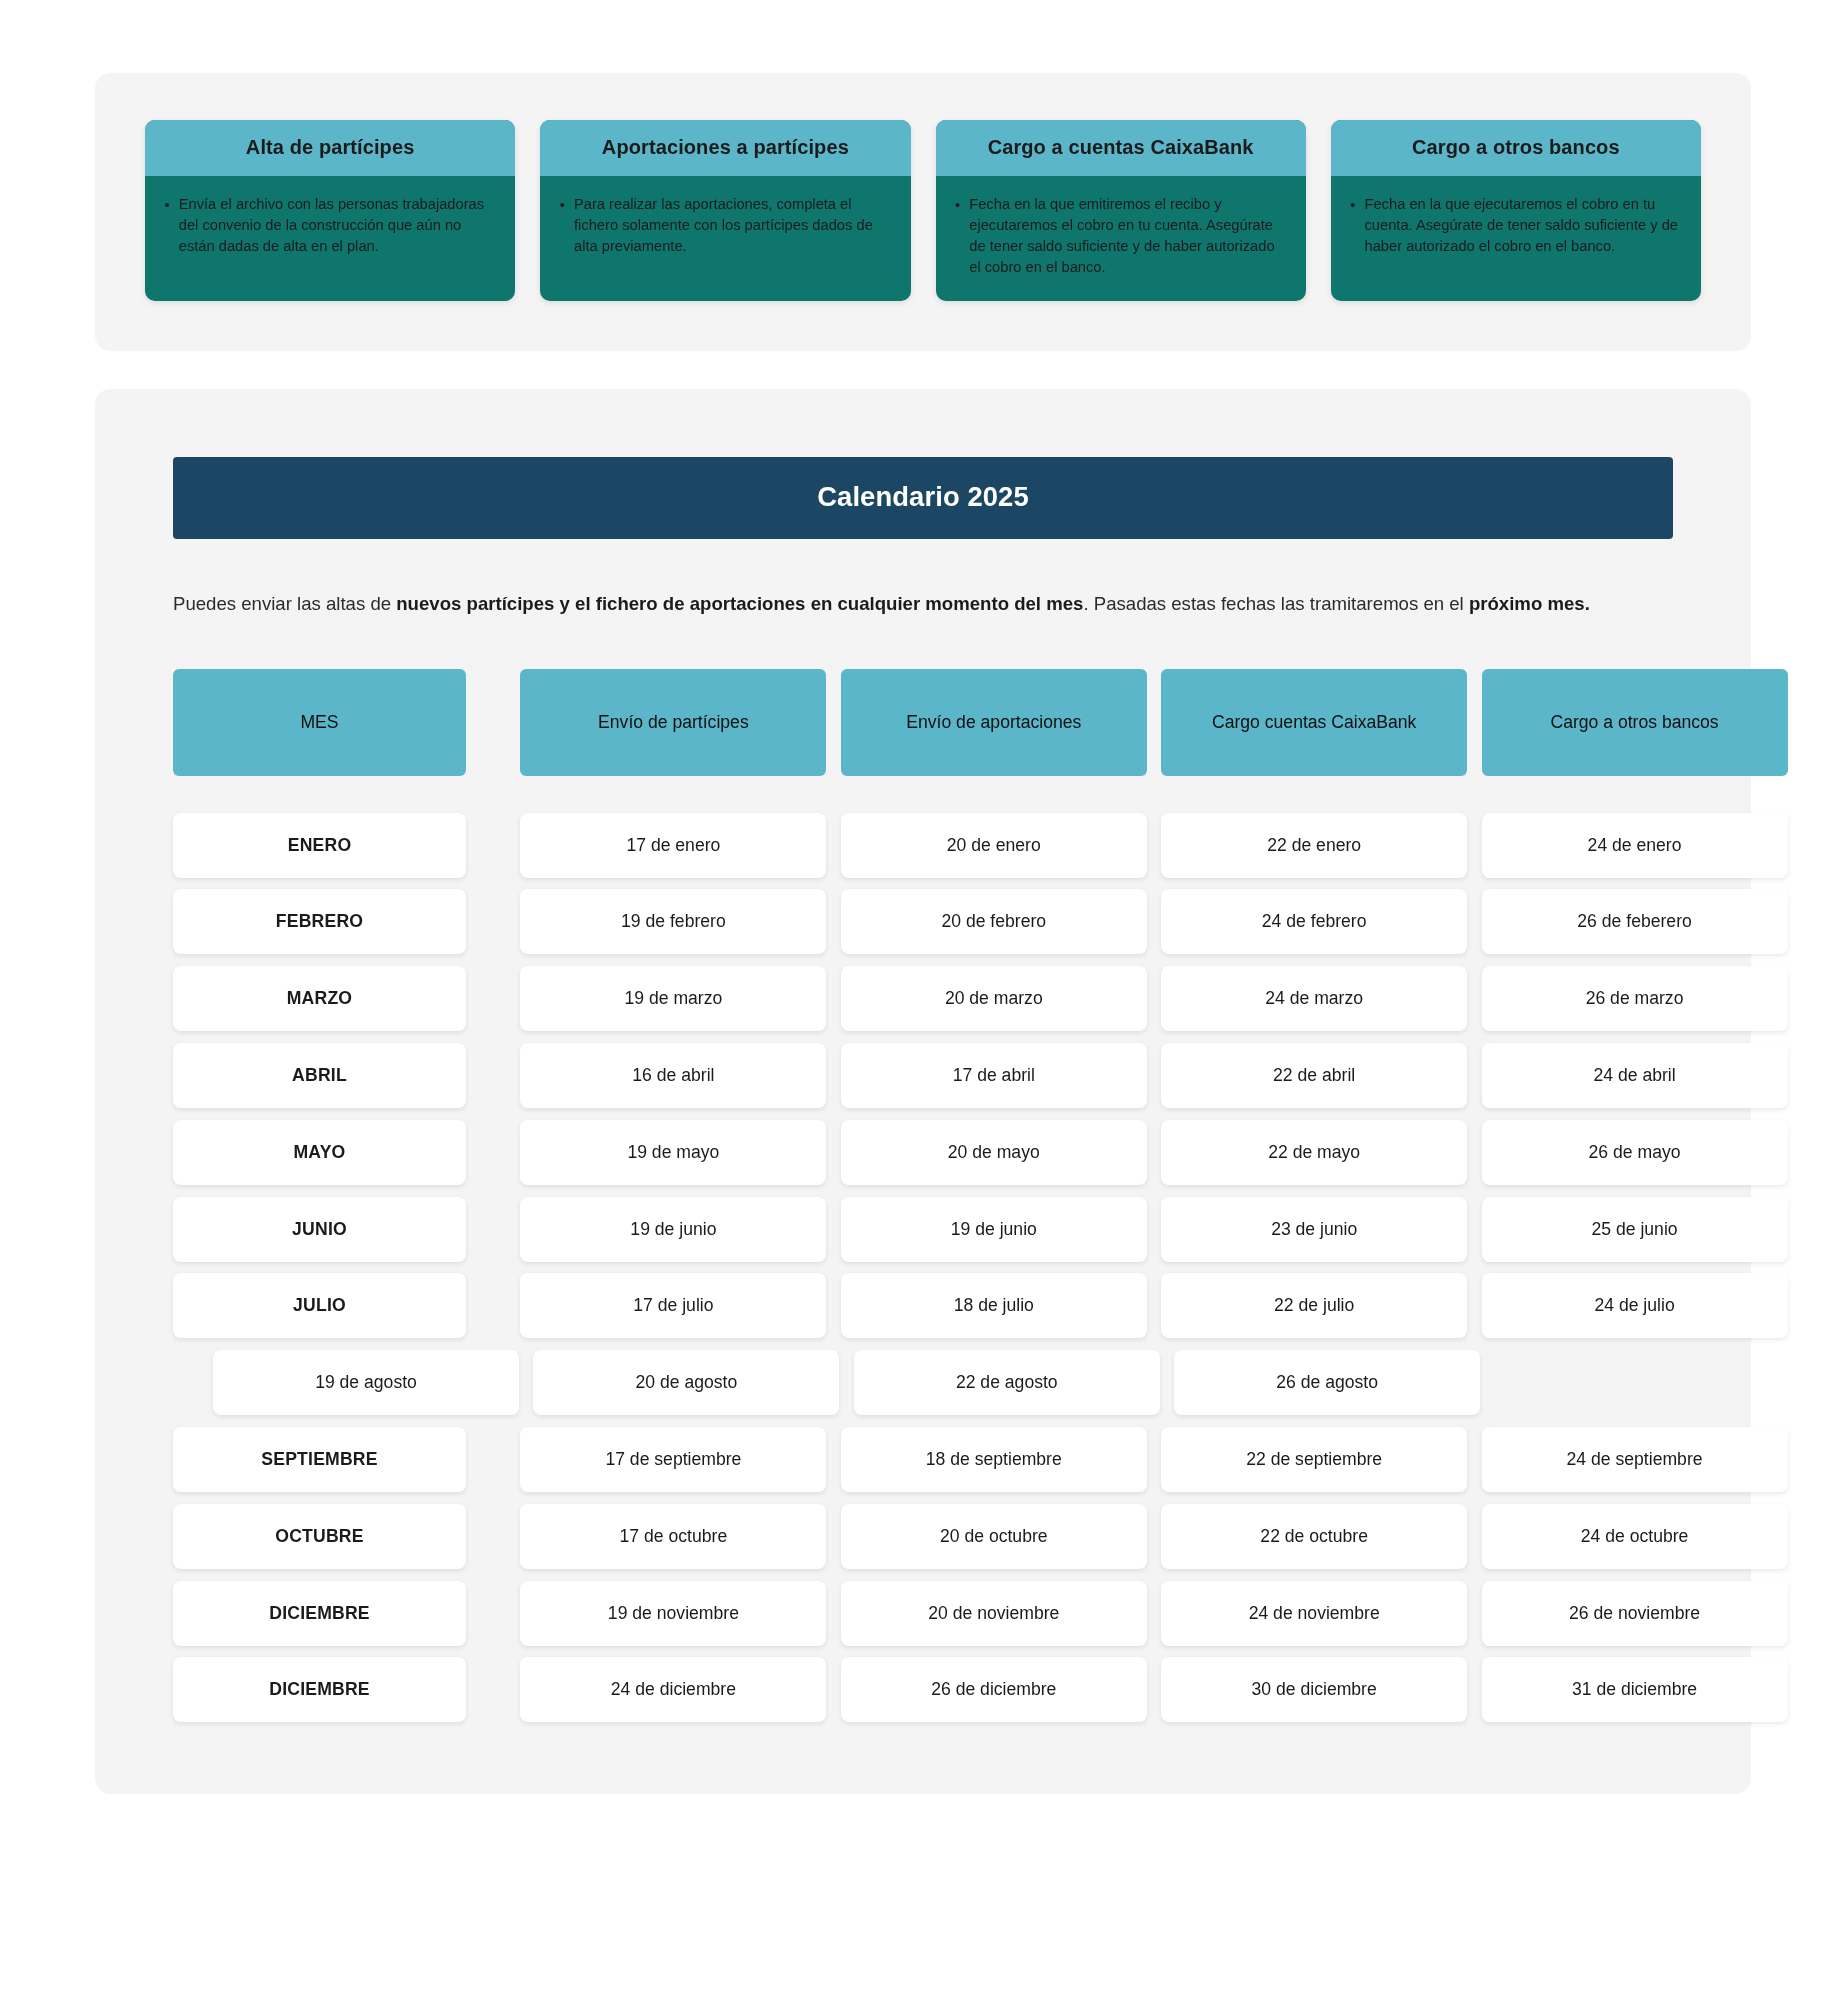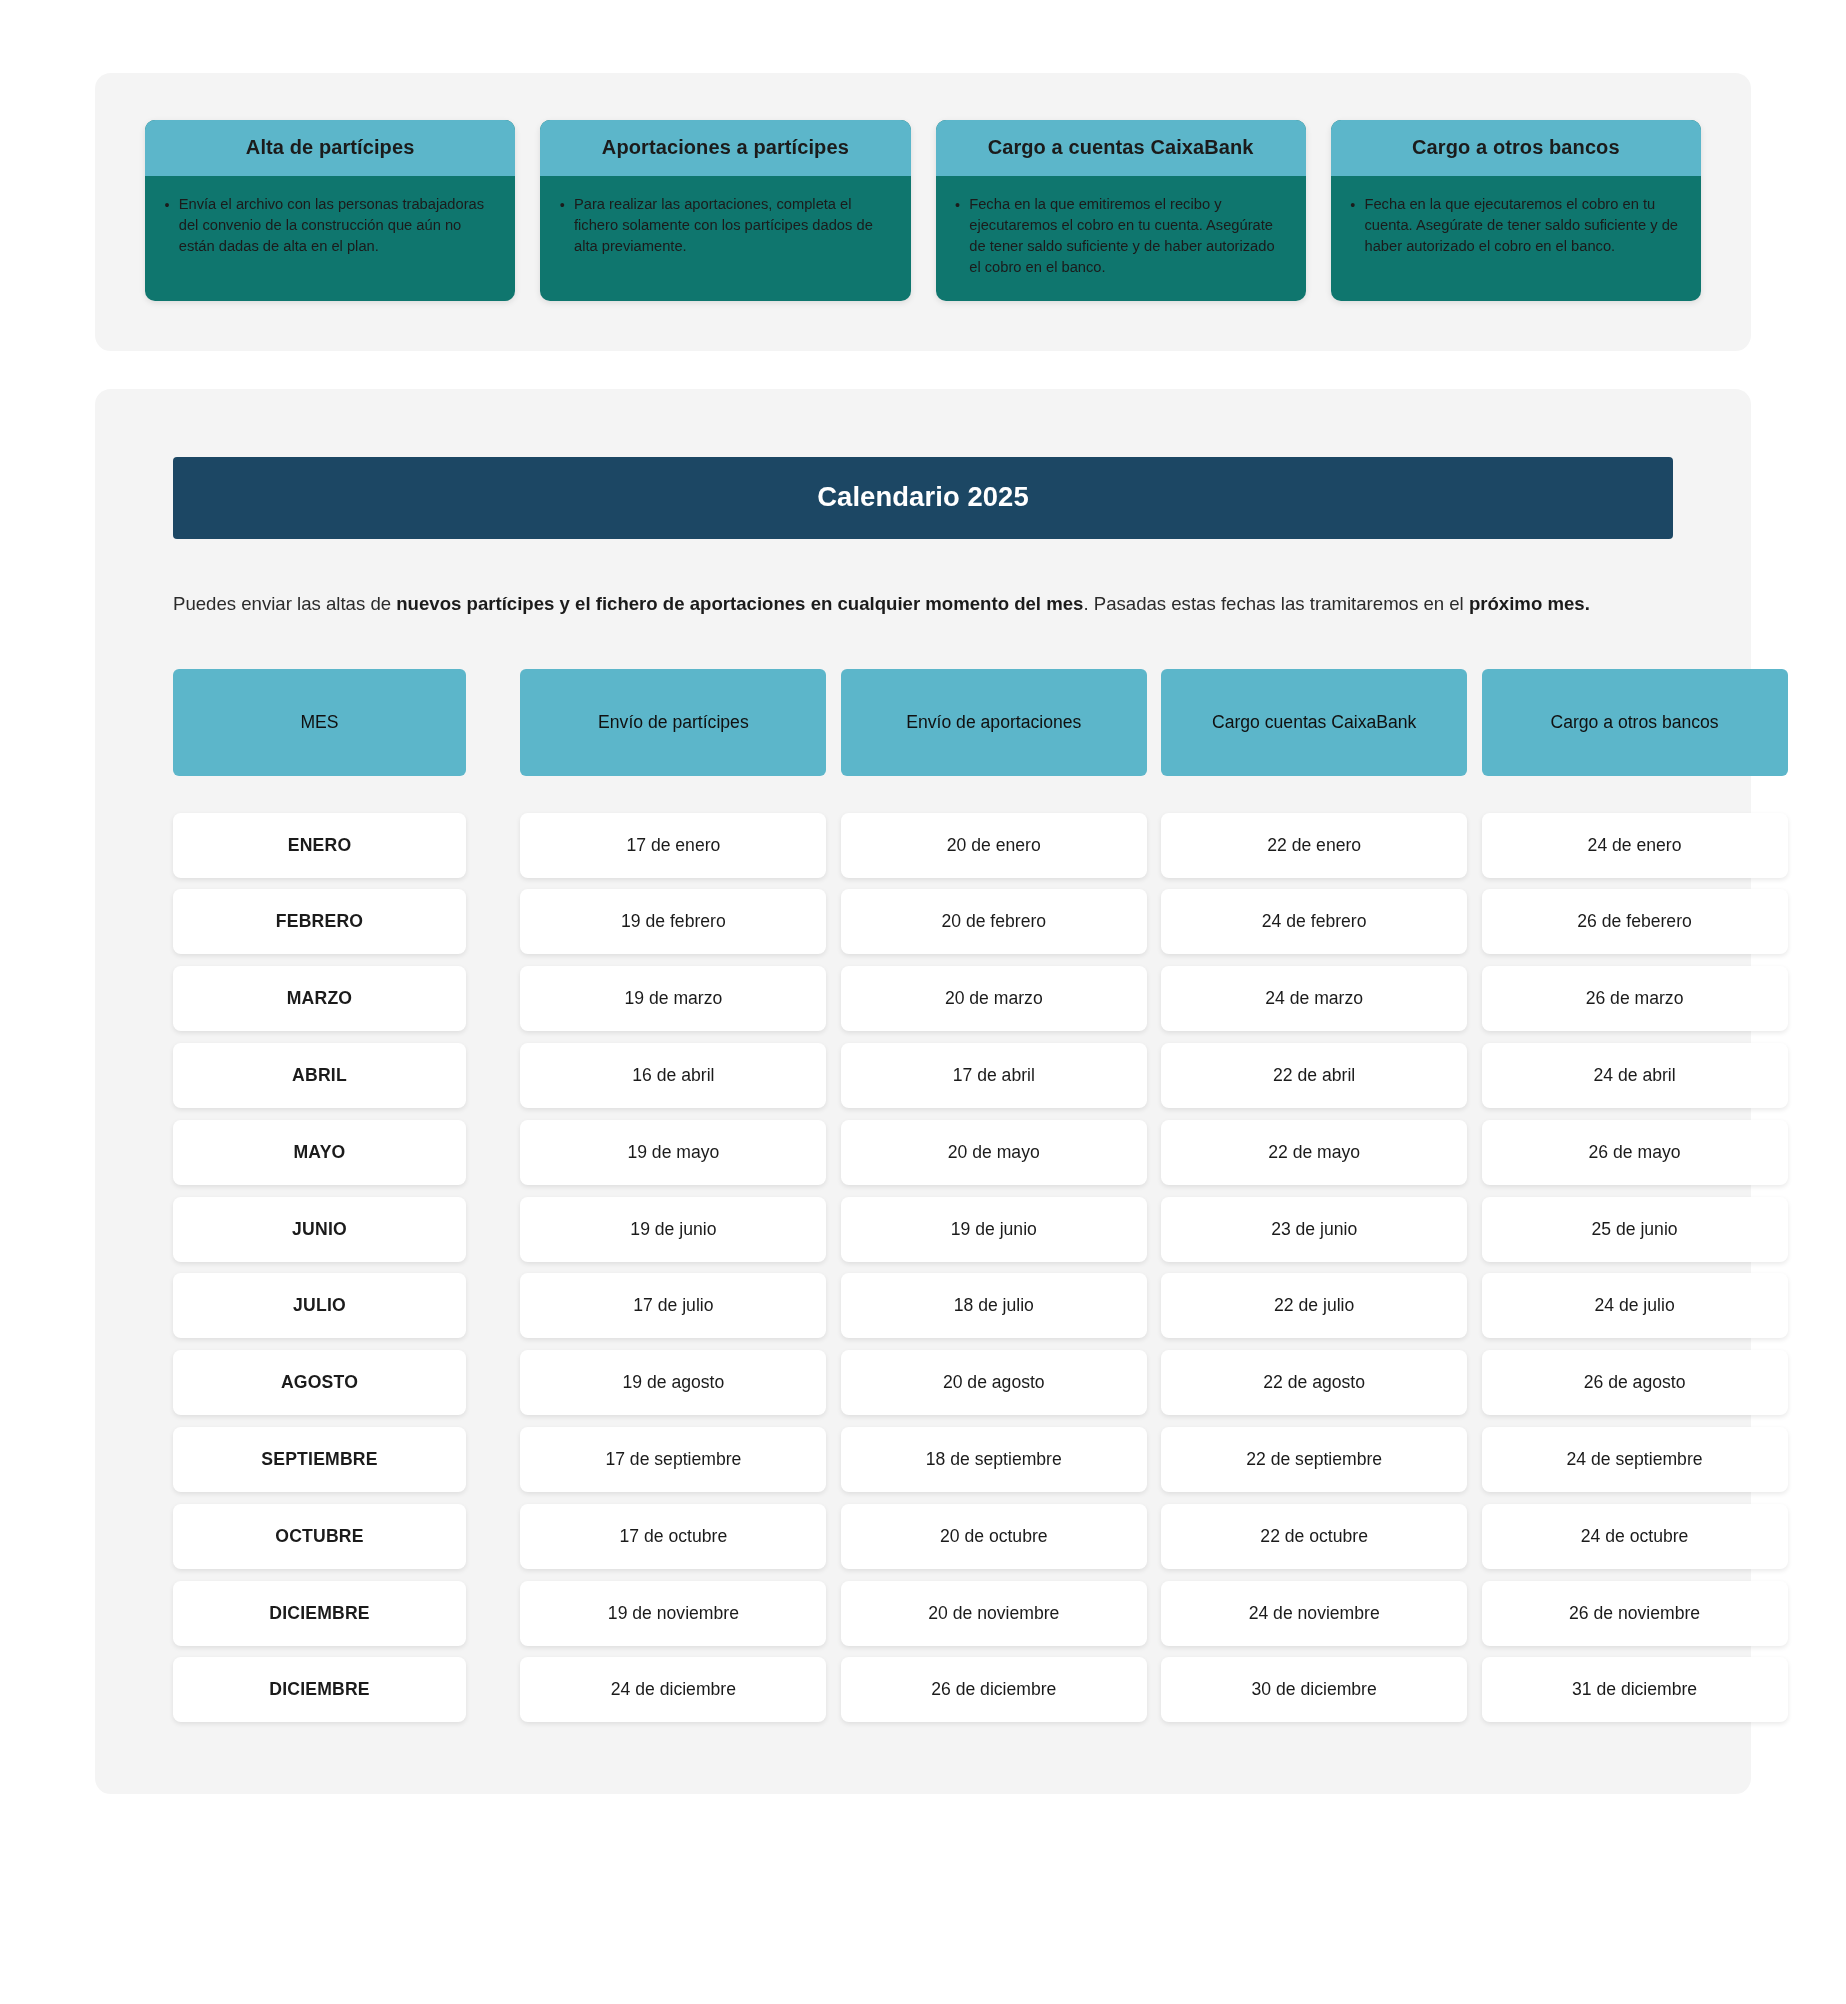--- a/index.html
+++ b/index.html
@@ -275,21 +275,20 @@
 
       <div class="cal-row">
         <div class="cal-cell month col-0">JULIO</div>
         <div class="cal-cell col-1">17 de julio</div>
         <div class="cal-cell col-2">18 de julio</div>
         <div class="cal-cell col-3">22 de julio</div>
         <div class="cal-cell col-4">24 de julio</div>
       </div>
 
       <div class="cal-row">
-        <div class="cal-cell month col-0">AGOSTO</div>
         <div class="cal-cell col-1">19 de agosto</div>
         <div class="cal-cell col-2">20 de agosto</div>
         <div class="cal-cell col-3">22 de agosto</div>
         <div class="cal-cell col-4">26 de agosto</div>
       </div>
 
       <div class="cal-row">
         <div class="cal-cell month col-0">SEPTIEMBRE</div>
         <div class="cal-cell col-1">17 de septiembre</div>
         <div class="cal-cell col-2">18 de septiembre</div>

